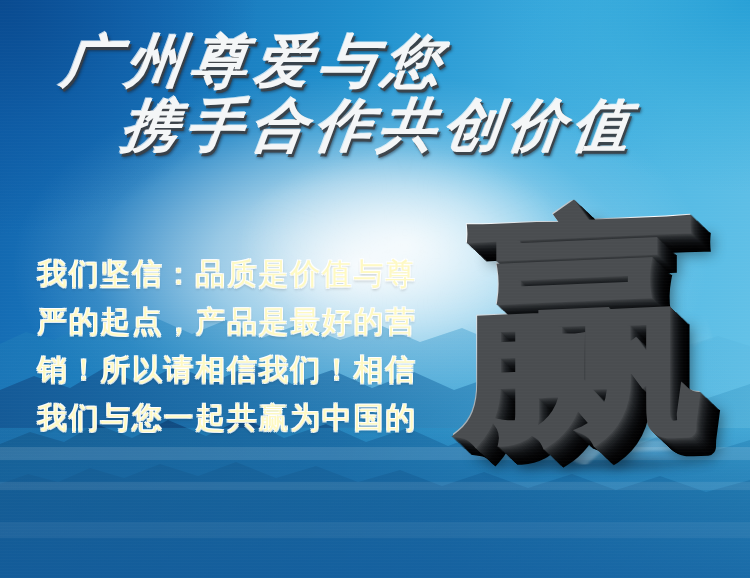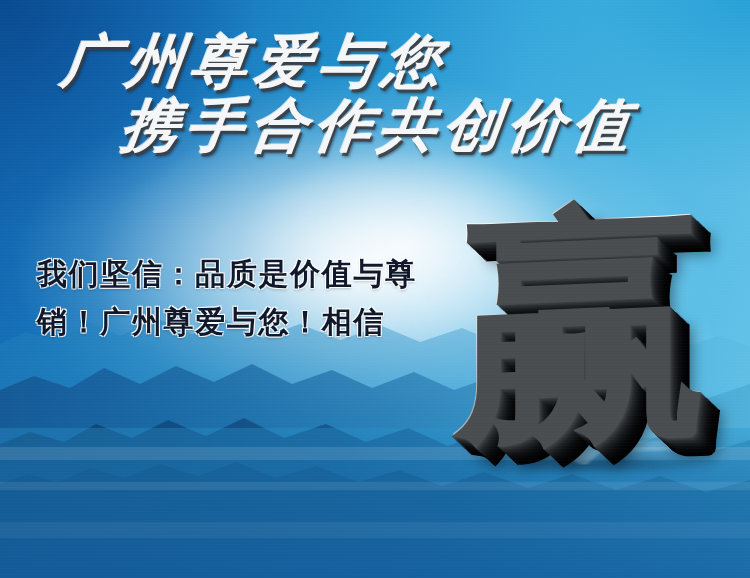--- a/index.html
+++ b/index.html
@@ -100,25 +100,25 @@
   
   .body-copy {
     position: absolute;
     left: 37px;
     top: 250px;
     z-index: 30;
     width: 450px;
   }
   .body-line {
     font-family: "DejaVu Serif", serif;
-    font-weight: 700;
+    font-weight: 400;
     font-size: 30px;
     line-height: 48px;
     letter-spacing: 0.055em;
-    color: #0f172a;
+    color: #fef9c3;
     white-space: nowrap;
     text-shadow:
       -1px -1px 0 rgba(255,255,255,0.95),
        1px -1px 0 rgba(255,255,255,0.95),
       -1px  1px 0 rgba(255,255,255,0.80),
        1px  1px 0 rgba(255,255,255,0.80),
        0    2px 3px rgba(0,0,0,0.22);
   }
 
   
@@ -258,17 +258,19 @@
     <div class="base-shadow"></div>
     <div class="glyph-reflection">赢</div>
     <div class="glyph">赢</div>
   </div>
 
   <div class="headline line1">广州尊爱与您</div>
   <div class="headline line2">携手合作共创价值</div>
 
   <div class="body-copy">
     <div class="body-line">我们坚信：品质是价值与尊</div>
-    <div class="body-line">销！广州尊爱与您！相信</div>
+    <div class="body-line">严的起点，产品是最好的营</div>
+    <div class="body-line">销！所以请相信我们！相信</div>
+    <div class="body-line">我们与您一起共赢为中国的</div>
   </div>
 
   <div class="noise"></div>
 </div>
 
 </body></html>

